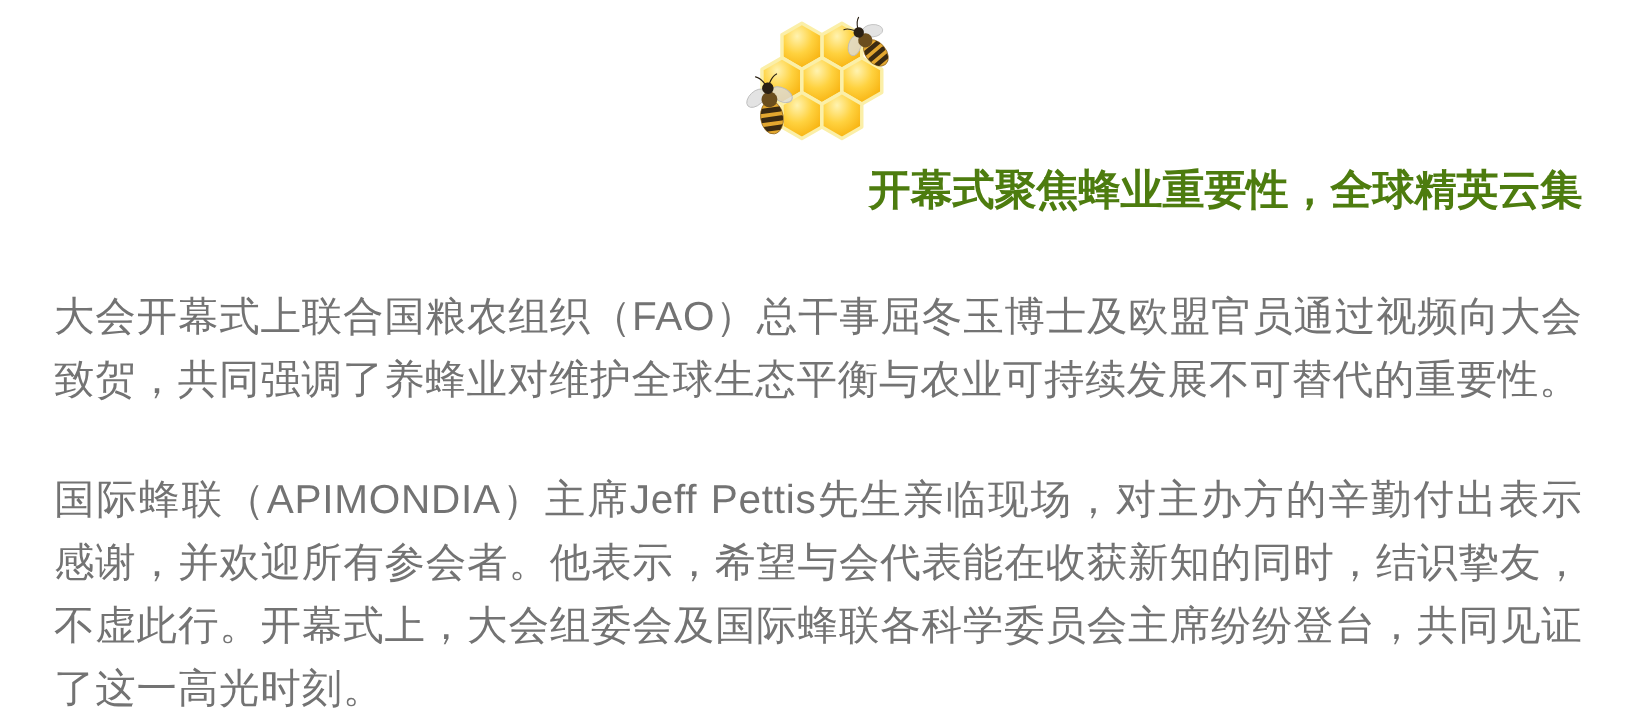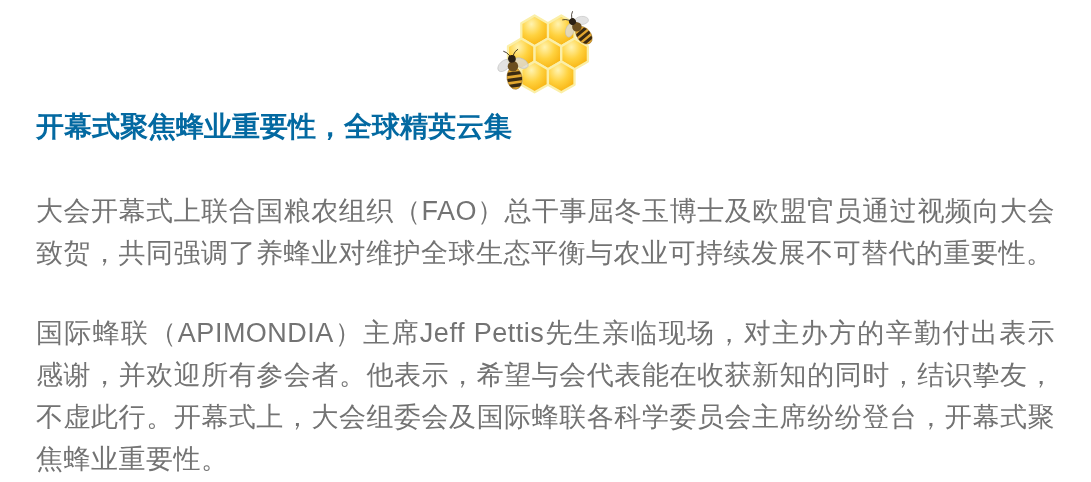--- a/index.html
+++ b/index.html
@@ -18,25 +18,25 @@
   }
   .hero {
     width: 100%;
     display: flex;
     justify-content: center;
     padding-top: 4px;
     height: 98px;
   }
   .hero svg { display: block; }
   .title {
-    text-align: left;
+    text-align: right;
     font-size: 28px;
     font-weight: bold;
     line-height: 42px;
-    color: #0369a1;
+    color: #4d7c0f;
     margin-top: 8px;
   }
   .body-text { margin-top: 42px; }
   .para {
     font-size: 27px;
     line-height: 42px;
     text-align: justify;
     color: #737373;
     letter-spacing: 0.5px;
   }
@@ -96,16 +96,16 @@
       <g transform="translate(36,68) rotate(-8) scale(1.05)">
         <use href="#bee"></use>
       </g>
     </svg>
   </div>
 
   <h1 class="title">开幕式聚焦蜂业重要性，全球精英云集</h1>
 
   <div class="body-text">
     <p class="para">大会开幕式上联合国粮农组织（FAO）总干事屈冬玉博士及欧盟官员通过视频向大会致贺，共同强调了养蜂业对维护全球生态平衡与农业可持续发展不可替代的重要性。</p>
-    <p class="para">国际蜂联（APIMONDIA）主席Jeff Pettis先生亲临现场，对主办方的辛勤付出表示感谢，并欢迎所有参会者。他表示，希望与会代表能在收获新知的同时，结识挚友，不虚此行。开幕式上，大会组委会及国际蜂联各科学委员会主席纷纷登台，开幕式聚焦蜂业重要性。</p>
+    <p class="para">国际蜂联（APIMONDIA）主席Jeff Pettis先生亲临现场，对主办方的辛勤付出表示感谢，并欢迎所有参会者。他表示，希望与会代表能在收获新知的同时，结识挚友，不虚此行。开幕式上，大会组委会及国际蜂联各科学委员会主席纷纷登台，共同见证了这一高光时刻。</p>
   </div>
 
 </div>
 
 </body></html>

